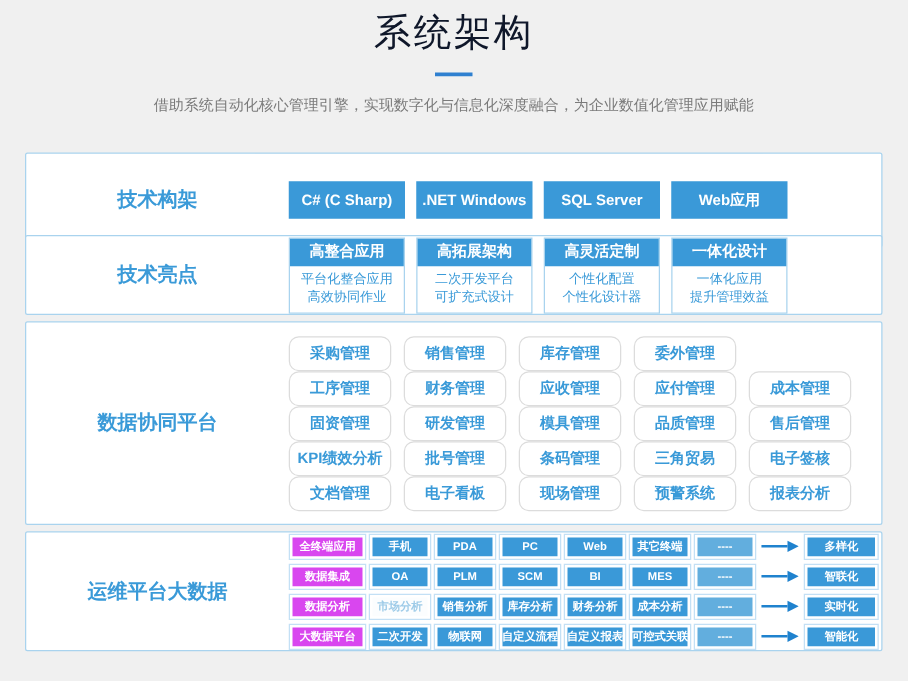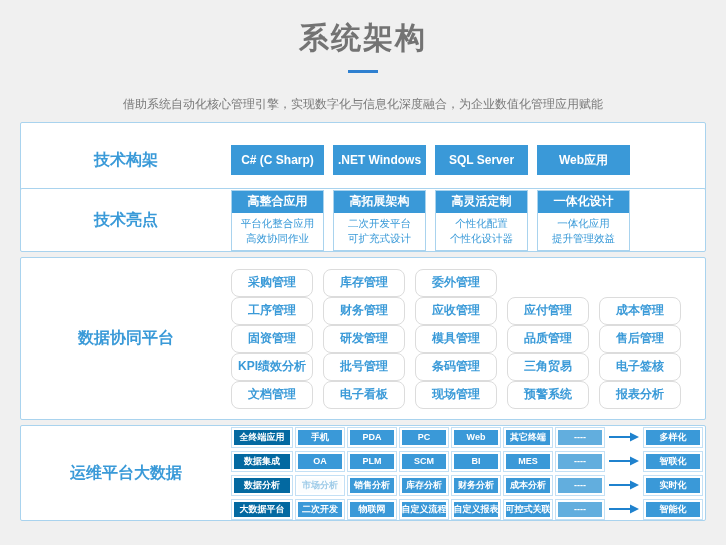--- a/index.html
+++ b/index.html
@@ -1,22 +1,22 @@
 <!DOCTYPE html>
 <html><head>
 <meta charset="utf-8">
 <style>
   html,body { margin:0; padding:0; background:#efeff0; font-family:"Liberation Sans","DejaVu Sans",sans-serif; }
   .page { position:relative; width:726px; height:545px; background:#f0f0f0; overflow:hidden; }
 
   
   .header { position:absolute; top:0; left:0; width:100%; text-align:center; }
-  .title { margin:18px 0 0; font-size:30px; font-weight:700; color:#737373; letter-spacing:2px; }
+  .title { margin:6px 0 0; font-size:30px; font-weight:400; color:#0f172a; letter-spacing:2px; }
   .underline { width:30px; height:3px; background:#2f80d0; margin:11px auto 0; }
-  .subtitle { margin:23px 0 0; font-size:12px; color:#7a7a7a; }
+  .subtitle { margin:15px 0 0; font-size:12px; color:#7a7a7a; }
 
   
   .card { position:absolute; left:20px; width:686px; background:#fff; border:1px solid #a9d3ee;
           border-radius:2px; display:flex; align-items:center; box-sizing:border-box; }
   .card1 { top:122px; height:76px; }
   .card2 { top:188px; height:64px; }
   .card3 { top:257px; height:163px; }
   .card4 { top:425px; height:96px; }
   .sec-label { flex:0 0 210px; text-align:center; color:#3a9ad8; font-weight:bold; font-size:16px; }
 
@@ -37,21 +37,21 @@
   .grid-col { display:flex; flex-direction:column; }
   .grid-row { display:flex; gap:10px; }
   .module-btn { width:80px; height:26px; background:#fff; border:1px solid #dcdcdc; border-radius:8px;
                 color:#3a9ad8; font-size:12px; font-weight:bold; display:flex; align-items:center;
                 justify-content:center; white-space:nowrap; cursor:default; }
 
   
   .ops-col { display:flex; flex-direction:column; gap:3px; }
   .ops-row { display:flex; align-items:center; gap:2px; }
   .boxed { border:1px solid #c3e0f5; background:#fff; padding:2px; }
-  .ops-label { width:56px; height:15px; background:#0369a1; color:#fff; font-size:9px; font-weight:bold;
+  .ops-label { width:56px; height:15px; background:#d946ef; color:#fff; font-size:9px; font-weight:bold;
                display:flex; align-items:center; justify-content:center; white-space:nowrap; }
   .chip { width:44px; height:15px; background:#3a99d8; color:#fff; font-size:9px; font-weight:bold;
           display:flex; align-items:center; justify-content:center; white-space:nowrap; cursor:default; }
   .chip-dash { background:#62aede; }
   .chip-faded { background:#fbfdfe; color:#9ecbe8; }
   .chip-result { width:54px; }
   .arrow { display:flex; align-items:center; margin:0 2px; }
 </style>
 </head>
 <body>
@@ -106,20 +106,21 @@
           </div>
         </div>
       </div>
   </section>
 
   <section class="card card3">
     <div class="sec-label">数据协同平台</div>
     <div class="grid-col">
         <div class="grid-row">
           <div class="module-btn">采购管理</div>
+          <div class="module-btn">销售管理</div>
           <div class="module-btn">库存管理</div>
           <div class="module-btn">委外管理</div>
         </div>
         <div class="grid-row">
           <div class="module-btn">工序管理</div>
           <div class="module-btn">财务管理</div>
           <div class="module-btn">应收管理</div>
           <div class="module-btn">应付管理</div>
           <div class="module-btn">成本管理</div>
         </div>

